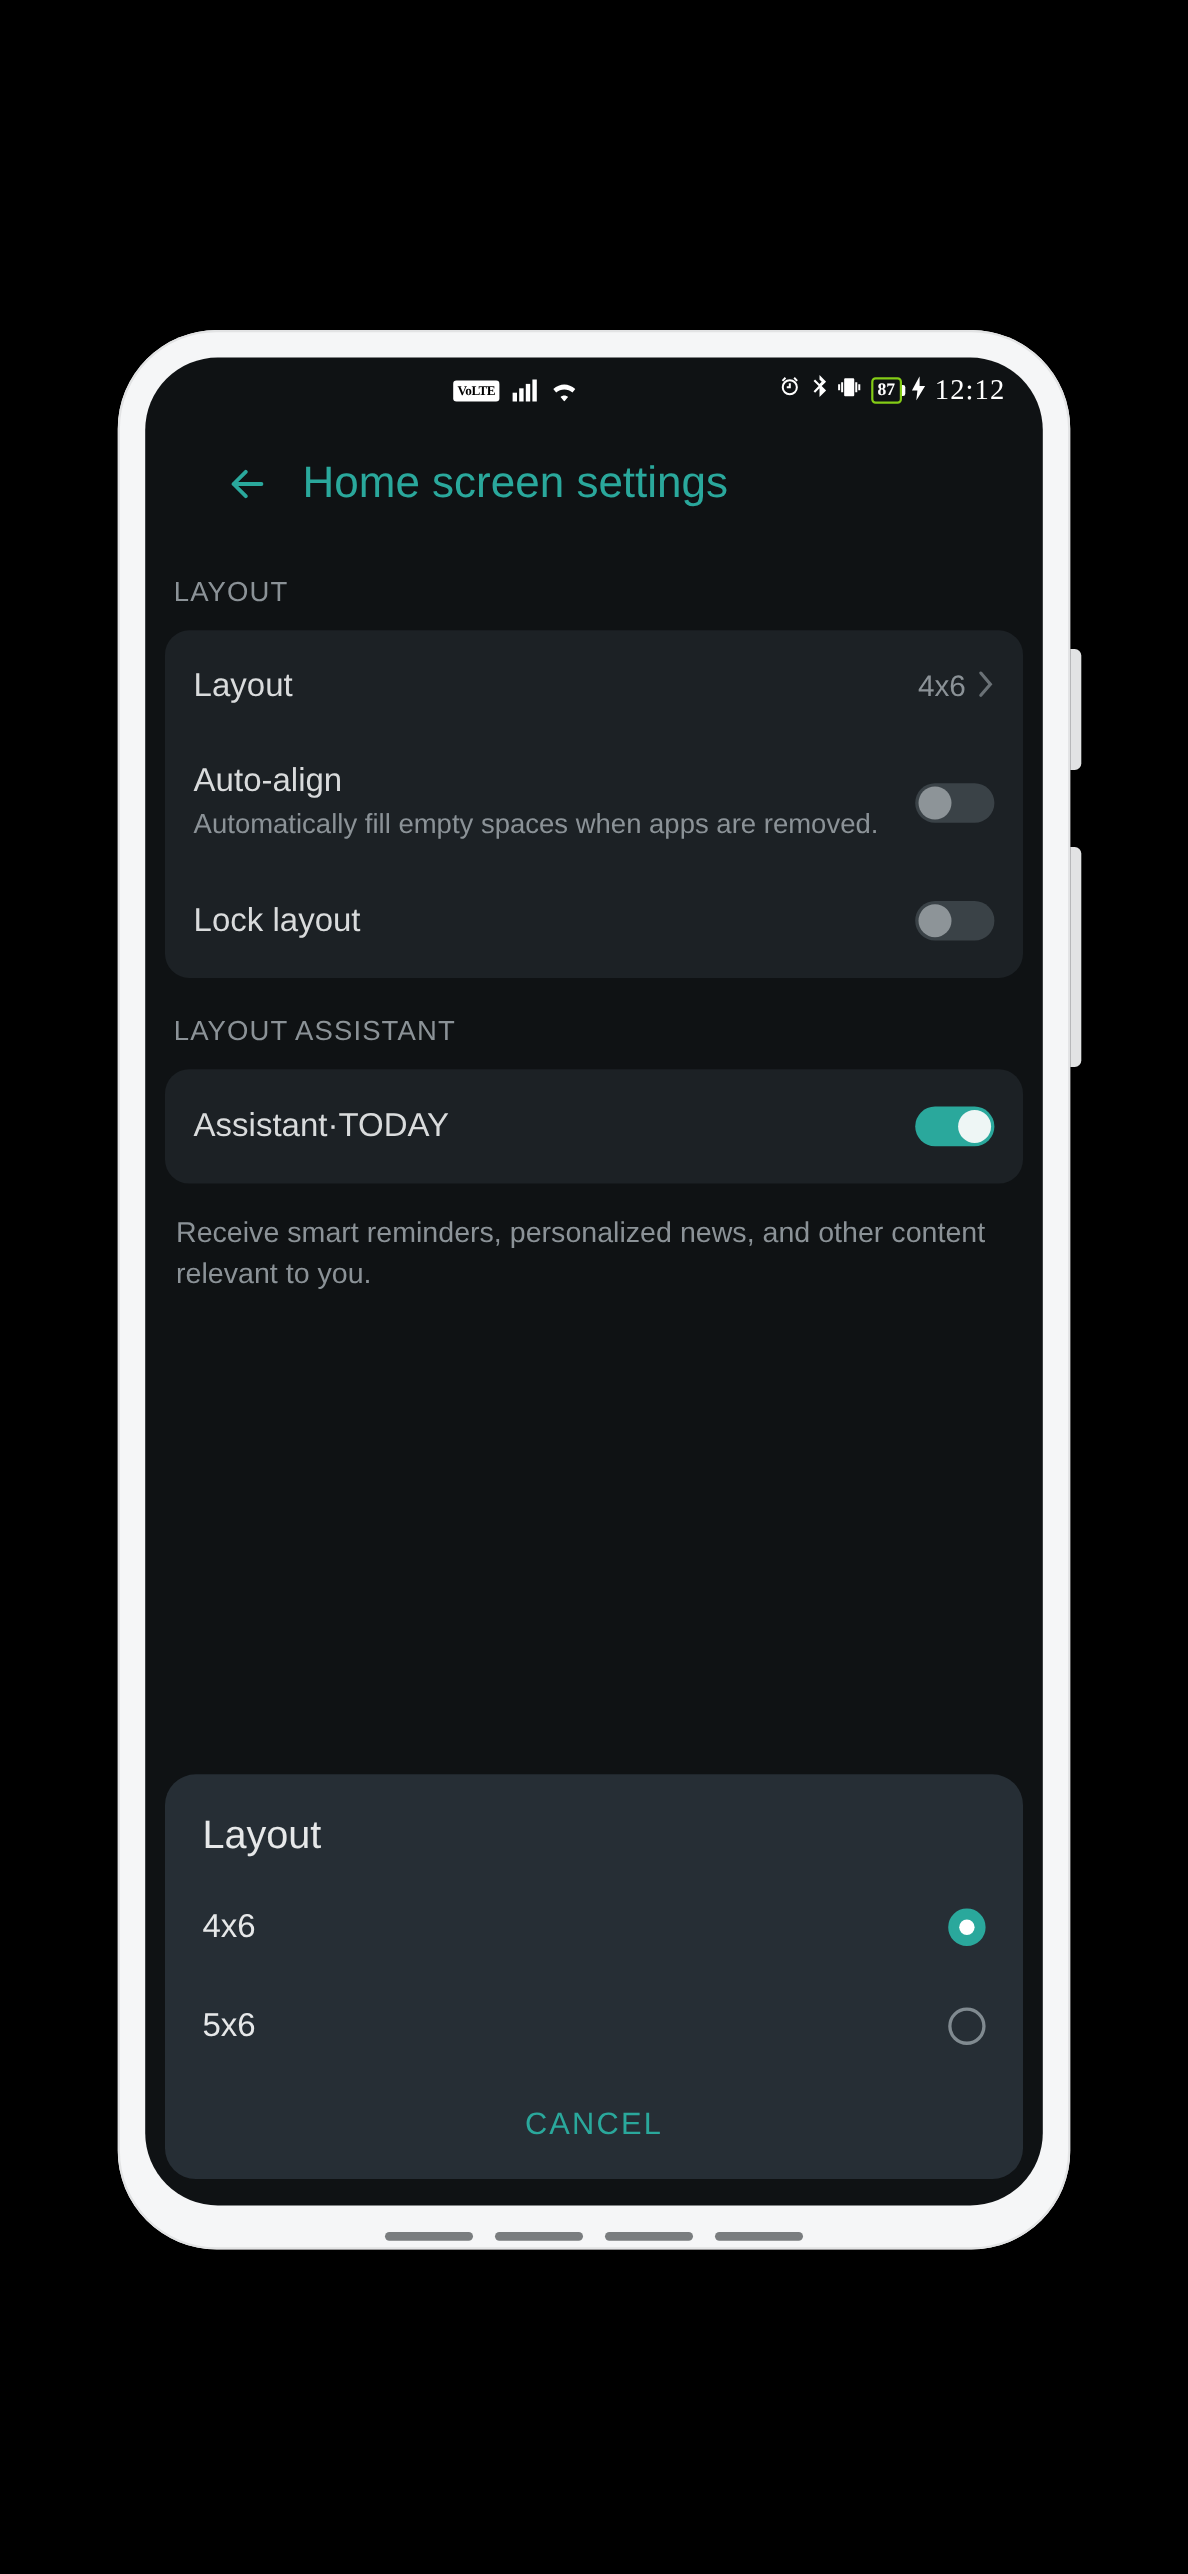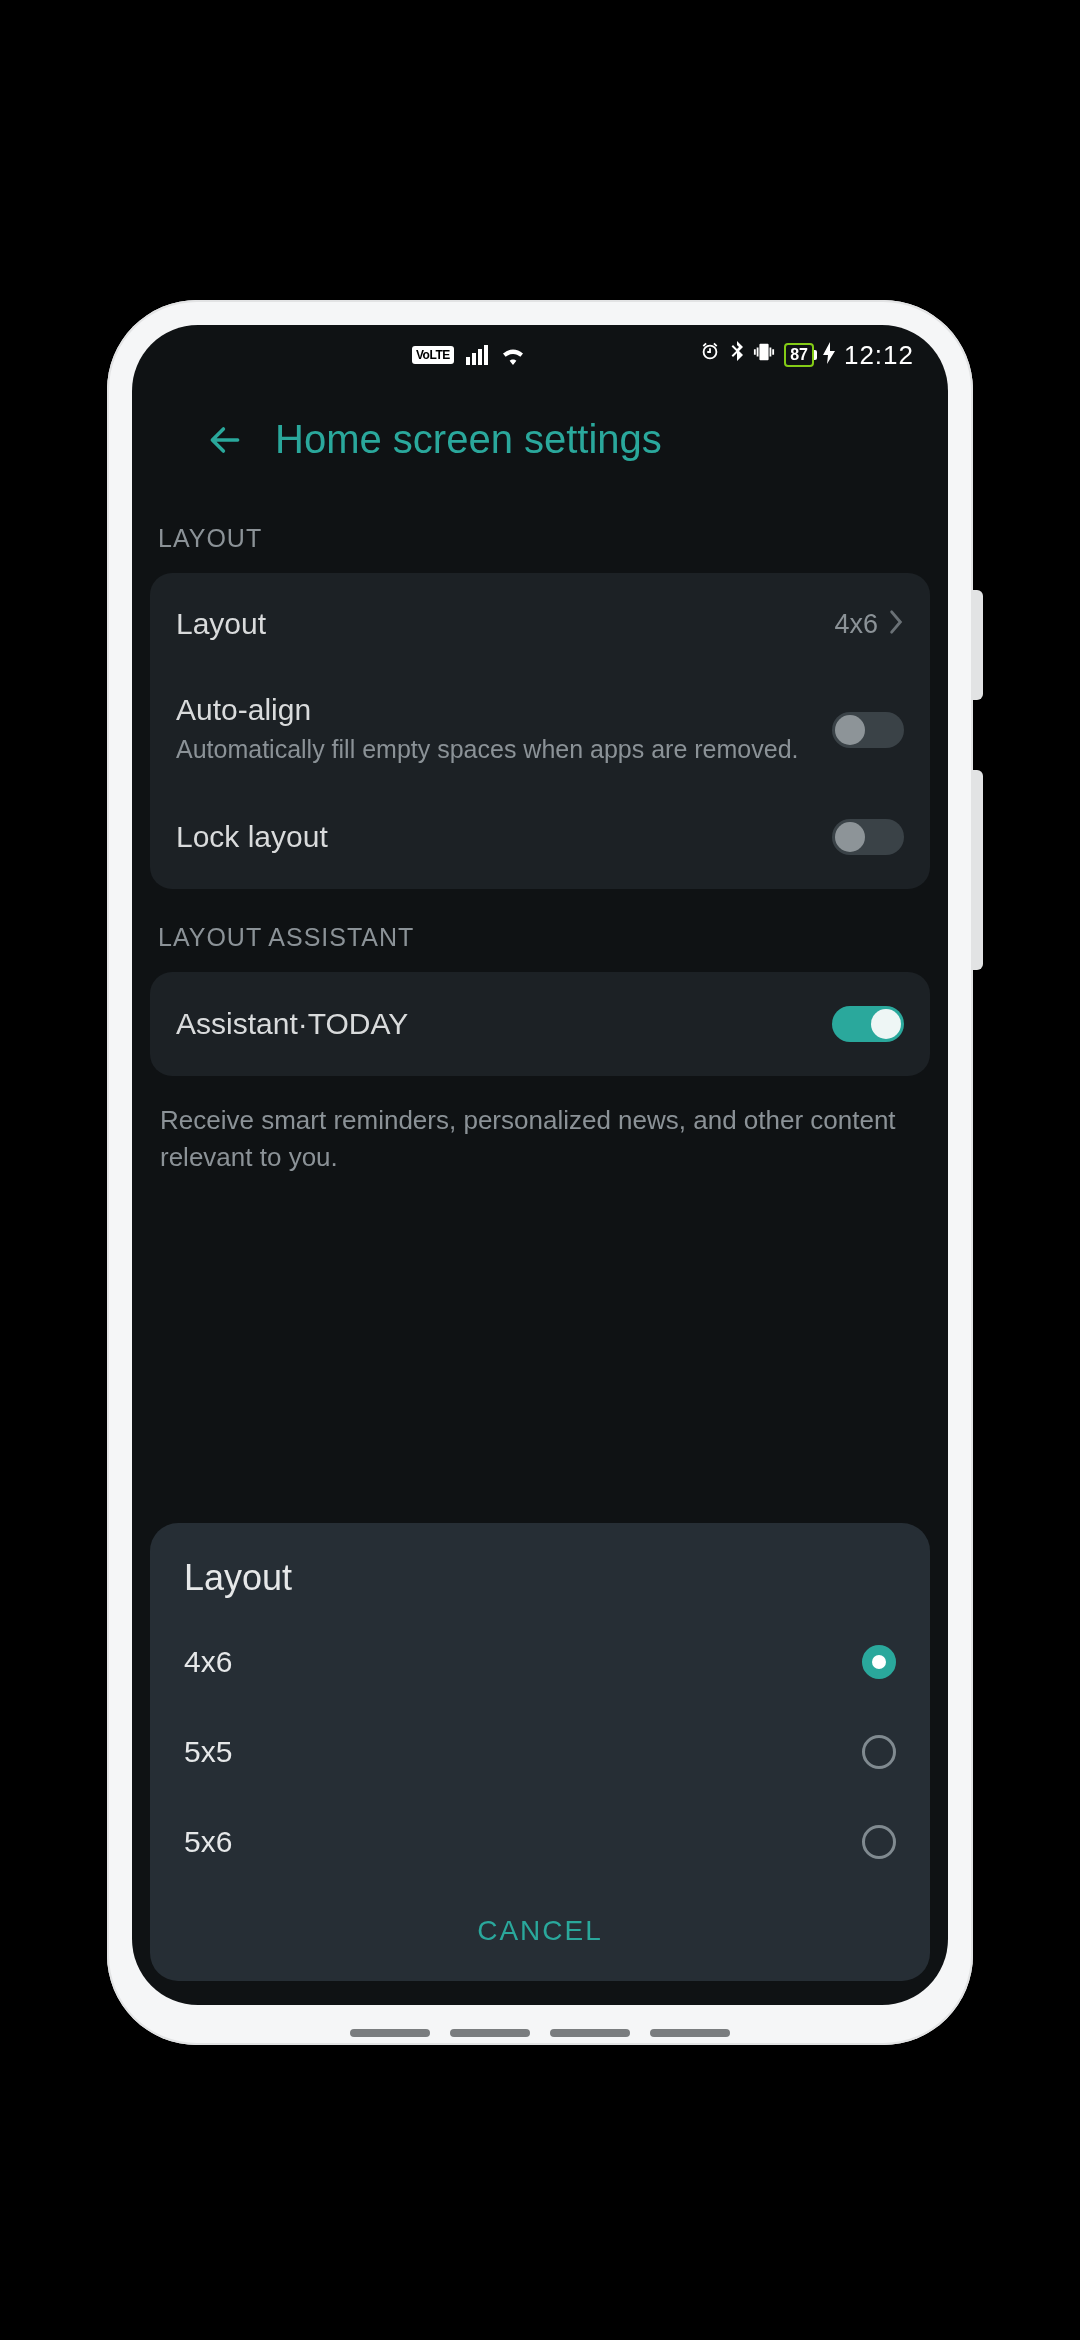--- a/index.html
+++ b/index.html
@@ -56,20 +56,21 @@
   }
 
   
   .statusbar{
     height:60px;
     display:flex; align-items:center; justify-content:flex-end;
     padding:0 34px 0 0;
     font-size:24px; color:#fff;
     gap:10px;
     position:relative;
+    font-family:Liberation Serif, serif;
   }
   .statusbar .left-icons{
     position:absolute; left:280px; top:0; height:100%;
     display:flex; align-items:center; gap:12px;
   }
   .volte{
     background:#fff; color:#000; font-size:12px; font-weight:700;
     padding:2px 4px; border-radius:3px; letter-spacing:-0.5px;
   }
   .signal{display:inline-flex; align-items:flex-end; gap:2px;}
@@ -303,24 +304,20 @@
     </div>
 
     <div class="dialog">
       <div class="dialog-title">Layout</div>
 
       <div class="option">
         <span class="option-label">4x6</span>
         <span class="radio checked"></span>
       </div>
       <div class="option">
-        <span class="option-label">5x5</span>
-        <span class="radio"></span>
-      </div>
-      <div class="option">
         <span class="option-label">5x6</span>
         <span class="radio"></span>
       </div>
 
       <div class="dialog-action">
         <span class="cancel-btn">CANCEL</span>
       </div>
     </div>
 
   </div>

